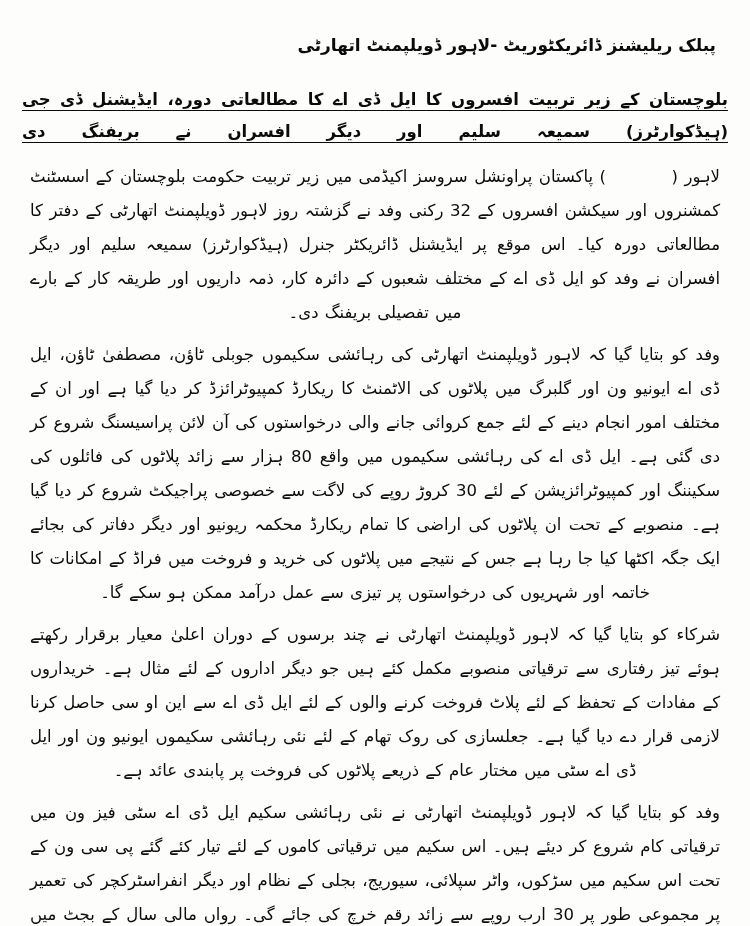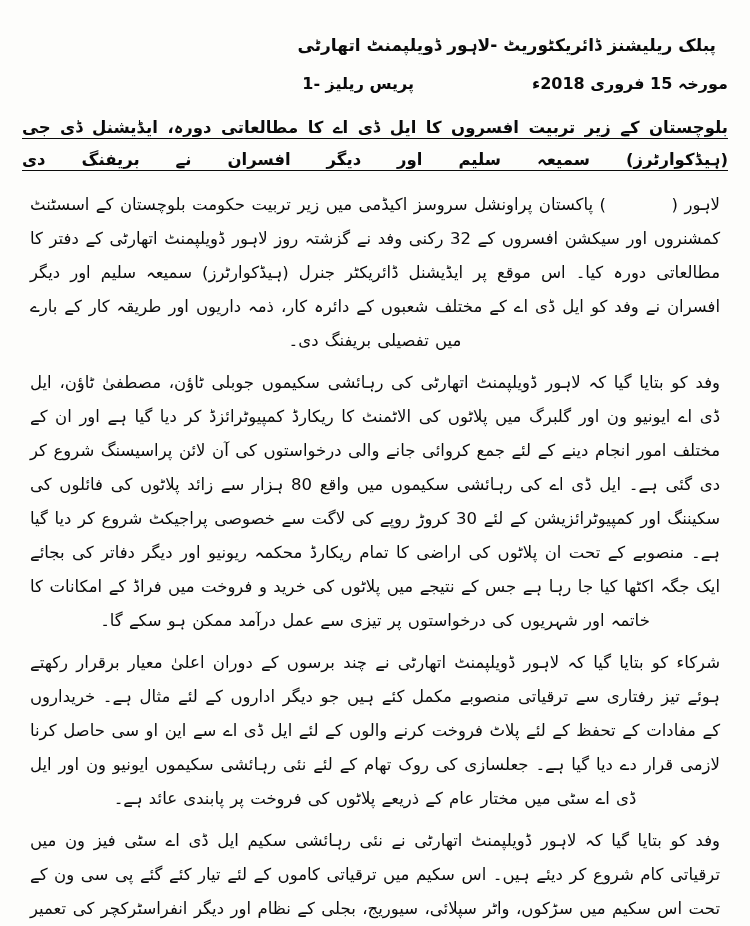--- a/index.html
+++ b/index.html
@@ -38,22 +38,20 @@
   }
 </style>
 </head>
 <body>
 
 <div class="page">
 
   <div class="org-line">پبلک ریلیشنز ڈائریکٹوریٹ -لاہور ڈویلپمنٹ اتھارٹی</div>
 
   <div class="date-row">
-    <span class="date">مورخہ 15 فروری 2018ء</span>
-    <span class="pr-label">پریس ریلیز -1</span>
   </div>
 
 
   <div class="headline underlined">بلوچستان کے زیر تربیت افسروں کا ایل ڈی اے کا مطالعاتی دورہ، ایڈیشنل ڈی جی (ہیڈکوارٹرز) سمیعہ سلیم اور دیگر افسران نے بریفنگ دی</div>
 
   <div class="body-text">
 
     <p class="para">لاہور (&nbsp;&nbsp;&nbsp;&nbsp;&nbsp;&nbsp;&nbsp;&nbsp;&nbsp;&nbsp;) پاکستان پراونشل سروسز اکیڈمی میں زیر تربیت حکومت بلوچستان کے اسسٹنٹ کمشنروں اور سیکشن افسروں کے 32 رکنی وفد نے گزشتہ روز لاہور ڈویلپمنٹ اتھارٹی کے دفتر کا مطالعاتی دورہ کیا۔ اس موقع پر ایڈیشنل ڈائریکٹر جنرل (ہیڈکوارٹرز) سمیعہ سلیم اور دیگر افسران نے وفد کو ایل ڈی اے کے مختلف شعبوں کے دائرہ کار، ذمہ داریوں اور طریقہ کار کے بارے میں تفصیلی بریفنگ دی۔</p>
 
     <p class="para">وفد کو بتایا گیا کہ لاہور ڈویلپمنٹ اتھارٹی کی رہائشی سکیموں جوبلی ٹاؤن، مصطفیٰ ٹاؤن، ایل ڈی اے ایونیو ون اور گلبرگ میں پلاٹوں کی الاٹمنٹ کا ریکارڈ کمپیوٹرائزڈ کر دیا گیا ہے اور ان کے مختلف امور انجام دینے کے لئے جمع کروائی جانے والی درخواستوں کی آن لائن پراسیسنگ شروع کر دی گئی ہے۔ ایل ڈی اے کی رہائشی سکیموں میں واقع 80 ہزار سے زائد پلاٹوں کی فائلوں کی سکیننگ اور کمپیوٹرائزیشن کے لئے 30 کروڑ روپے کی لاگت سے خصوصی پراجیکٹ شروع کر دیا گیا ہے۔ منصوبے کے تحت ان پلاٹوں کی اراضی کا تمام ریکارڈ محکمہ ریونیو اور دیگر دفاتر کی بجائے ایک جگہ اکٹھا کیا جا رہا ہے جس کے نتیجے میں پلاٹوں کی خرید و فروخت میں فراڈ کے امکانات کا خاتمہ اور شہریوں کی درخواستوں پر تیزی سے عمل درآمد ممکن ہو سکے گا۔</p>

